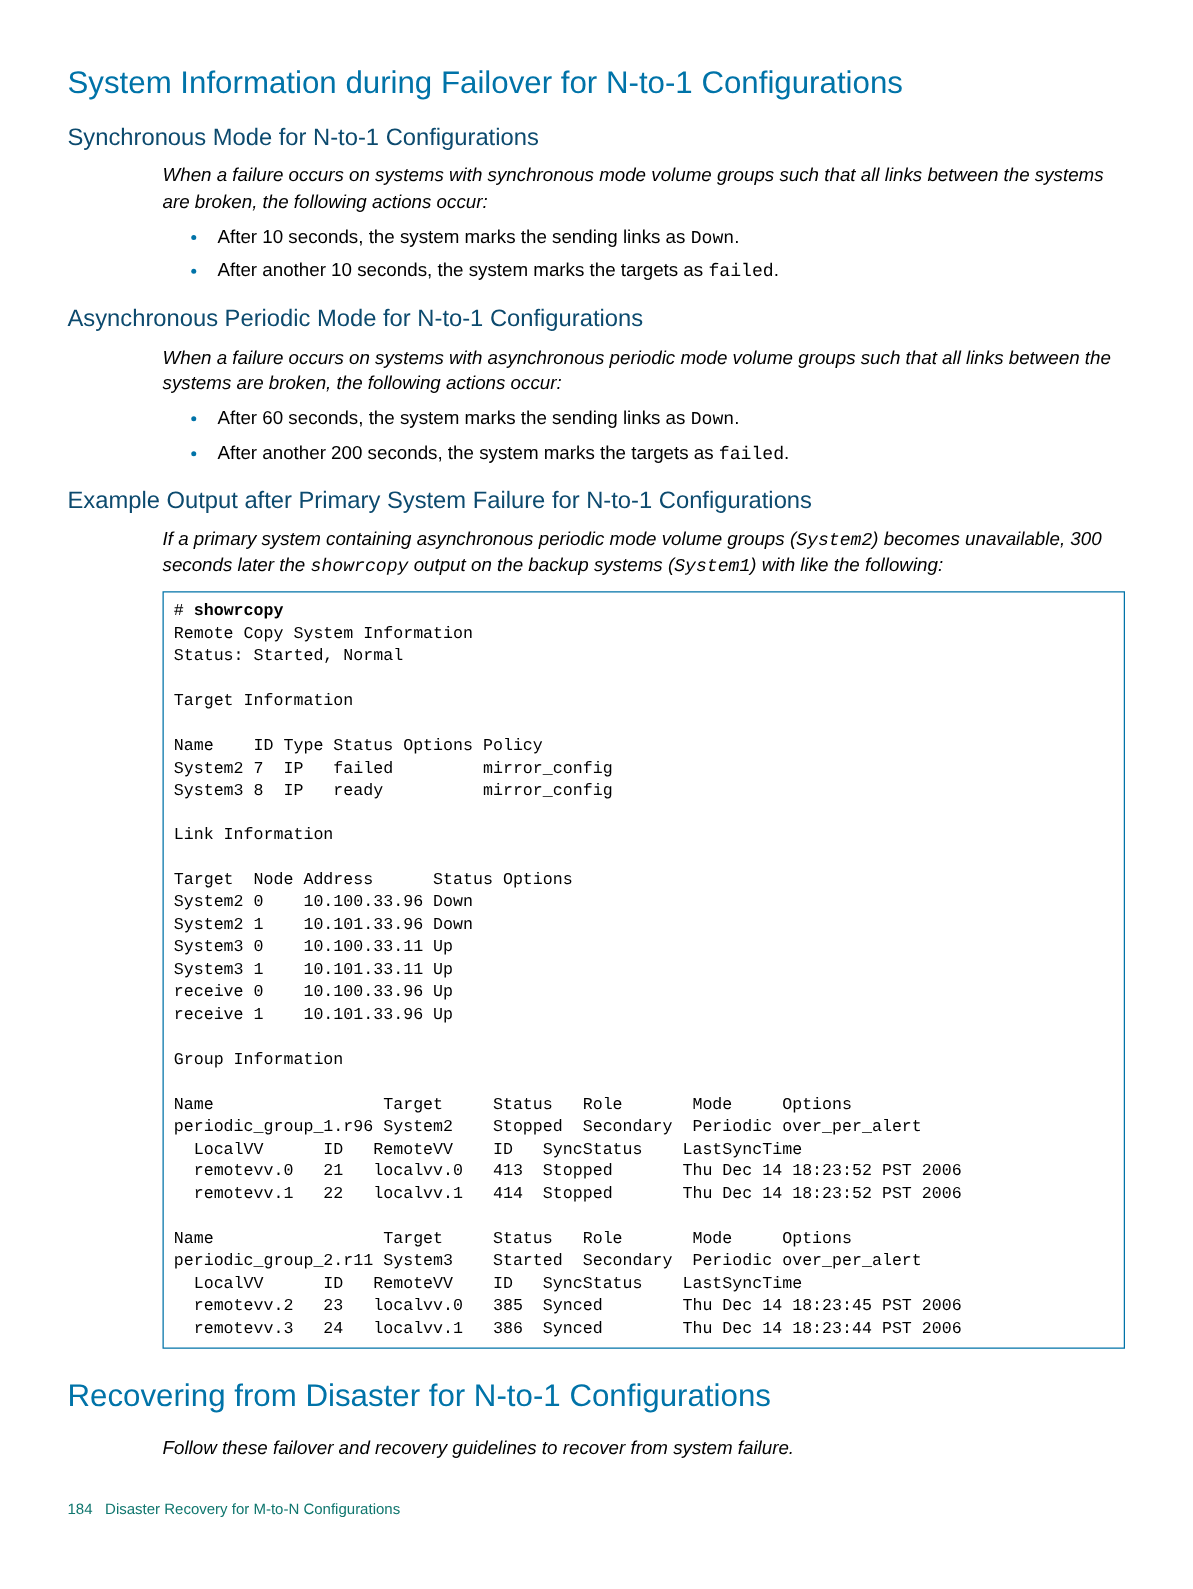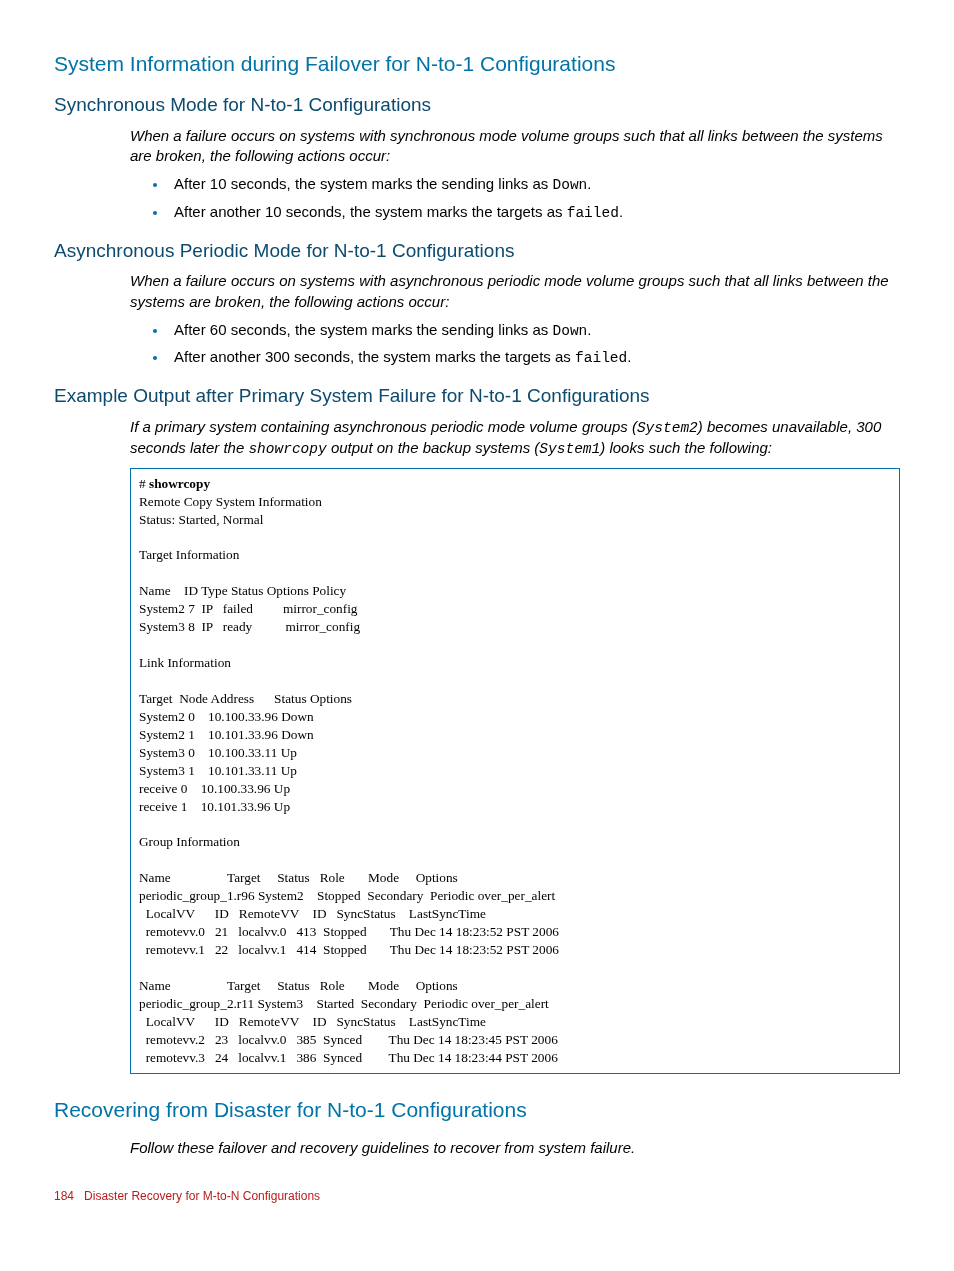--- a/index.html
+++ b/index.html
@@ -8,21 +8,21 @@
     color: #000;
     margin: 0;
     padding: 50px 54px 30px 54px;
     width: 954px;
     box-sizing: border-box;
     line-height: 1.35;
   }
   h1 {
     font-family: Arial, Helvetica, sans-serif;
     font-weight: 400;
-    font-size: 21px;
+    font-size: 25px;
     color: #0073a8;
     margin: 0 0 14px 0;
   }
   h2 {
     font-family: Arial, Helvetica, sans-serif;
     font-weight: 400;
     font-size: 19px;
     color: #0c4a6e;
     margin: 0 0 8px 0;
   }
@@ -43,35 +43,35 @@
   }
   li::marker {
     color: #0073a8;
     font-size: 14px;
   }
   code.inline {
     font-family: "Courier New", monospace;
     font-size: 14.5px;
   }
   pre.output {
-    font-family: Liberation Serif, serif;
+    font-family: Liberation Mono, monospace;
     font-size: 13.3px;
     line-height: 1.35;
     border: 1px solid #0073a8;
     padding: 6px 8px;
     margin: 8px 0 22px 76px;
     white-space: pre;
     overflow: hidden;
   }
   pre.output .cmd {
     font-weight: bold;
   }
   .footer {
     font-size: 12px;
-    color: #b91c1c;
+    color: #0f766e;
     margin-top: 30px;
   }
 </style>
 </head>
 <body>
 
 <h1>System Information during Failover for N-to-1 Configurations</h1>
 
 <h2>Synchronous Mode for N-to-1 Configurations</h2>
 <div class="body-indent">
@@ -81,26 +81,26 @@
   <li><span>After 10 seconds, the system marks the sending links as </span><code class="inline">Down</code><span>.</span></li>
   <li><span>After another 10 seconds, the system marks the targets as </span><code class="inline">failed</code><span>.</span></li>
 </ul>
 
 <h2>Asynchronous Periodic Mode for N-to-1 Configurations</h2>
 <div class="body-indent">
   <p>When a failure occurs on systems with asynchronous periodic mode volume groups such that all links between the systems are broken, the following actions occur:</p>
 </div>
 <ul>
   <li><span>After 60 seconds, the system marks the sending links as </span><code class="inline">Down</code><span>.</span></li>
-  <li><span>After another 300 seconds, the system marks the targets as </span><code class="inline">failed</code><span>.</span></li>
+  <li><span>After another 200 seconds, the system marks the targets as </span><code class="inline">failed</code><span>.</span></li>
 </ul>
 
 <h2>Example Output after Primary System Failure for N-to-1 Configurations</h2>
 <div class="body-indent">
-  <p><span>If a primary system containing asynchronous periodic mode volume groups (</span><code class="inline">System2</code><span>) becomes unavailable, 300 seconds later the </span><code class="inline">showrcopy</code><span> output on the backup systems (</span><code class="inline">System1</code><span>) looks such the following:</span></p>
+  <p><span>If a primary system containing asynchronous periodic mode volume groups (</span><code class="inline">System2</code><span>) becomes unavailable, 300 seconds later the </span><code class="inline">showrcopy</code><span> output on the backup systems (</span><code class="inline">System1</code><span>) with like the following:</span></p>
 </div>
 
 <pre class="output"><span># </span><span class="cmd">showrcopy</span><span>
 Remote Copy System Information
 Status: Started, Normal
 
 Target Information
 
 Name    ID Type Status Options Policy
 System2 7  IP   failed         mirror_config

